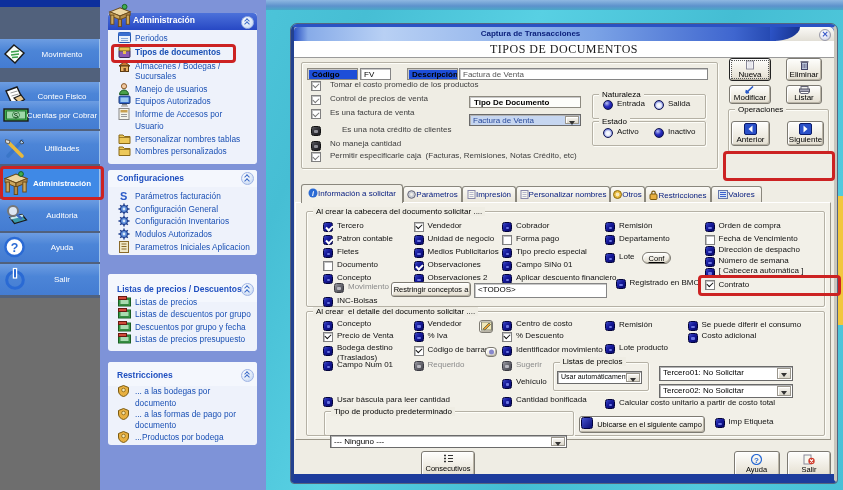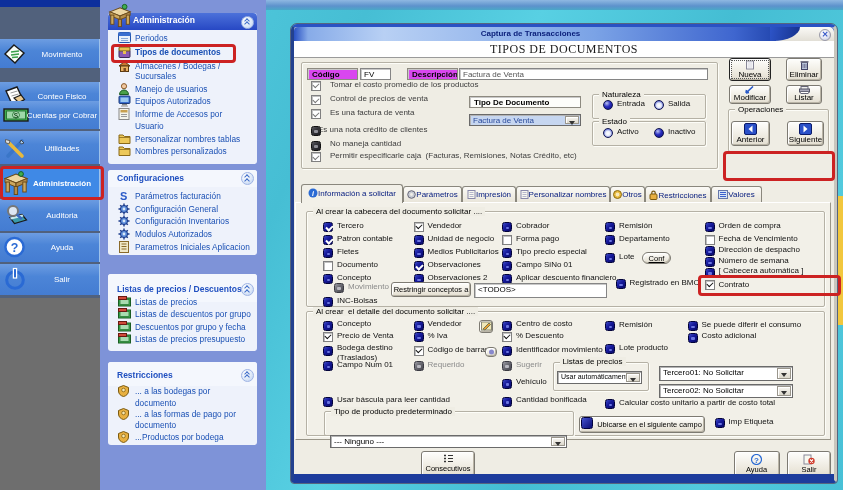--- a/index.html
+++ b/index.html
@@ -54,21 +54,21 @@
      text-align:center;font-family:"Liberation Serif",serif;font-size:12px;letter-spacing:0.5px;color:#1a1a1a;
      padding-top:1px;box-sizing:border-box;}
   #botbar{left:0;bottom:0;width:540px;height:6px;background:#1d3c9c;}
   .gb{position:absolute;border:1px solid #b5b1a5;border-radius:2px;
       box-shadow:inset 1px 1px 0 #fdfdf8, 1px 1px 0 #fdfdf8;}
   .gb>span{position:absolute;top:-5px;left:6px;background:#efede4;padding:0 3px;font-size:8px;white-space:nowrap;}
   
   .inp{position:absolute;background:#fff;border:1px solid #858585;
      box-shadow:inset 1px 1px 0 #c8c8c8;font-size:8px;padding:1px 3px;box-sizing:border-box;
      white-space:nowrap;overflow:hidden;}
-  .slab{position:absolute;background:#d946ef;border:1px solid #8d8a80;
+  .slab{position:absolute;background:#1d4ed8;border:1px solid #8d8a80;
      box-shadow:inset 1px 1px 0 #c8c8c8;font-size:8px;font-weight:bold;
      padding:1px 4px;box-sizing:border-box;white-space:nowrap;overflow:hidden;}
   .btn{position:absolute;background:linear-gradient(#fefefc,#ece8dd 70%,#e2ddd0);white-space:nowrap;
      border:1px solid #7d7a72;border-radius:3px;box-shadow:inset 1px 1px 0 #fff,inset -1px -1px 0 #b9b4a6;
      font-size:8px;text-align:center;box-sizing:border-box;color:#000;}
   
   .cbn{position:absolute;width:10px;height:10px;border-radius:2.5px;box-sizing:border-box;
      background:linear-gradient(135deg,#3a46c2 0%,#15189a 45%,#070964);border:1px solid #02023a;}
   .cbn:after{content:"";position:absolute;left:2.5px;top:3.5px;width:3.5px;height:2.5px;
      background:#6a74e0;border-radius:1px;}
@@ -325,21 +325,21 @@
   <div class="inp" style="left:66px;top:40.5px;width:31px;height:12.5px">FV</div>
   <div class="slab" style="left:113px;top:40.5px;width:51px;height:12.5px">Descripción</div>
   <div class="inp" style="left:165px;top:40.5px;width:249px;height:12.5px;color:#555">Factura de Venta</div>
   <div class="cbc gchk" style="left:17px;top:53.5px"></div>
     <div class="clab" style="left:36px;top:52.5px;color:#3c3c3c">Tomar el costo promedio de los productos</div>
   <div class="cbc gchk" style="left:17px;top:68px"></div>
     <div class="clab" style="left:36px;top:67px;color:#3c3c3c">Control de precios de venta</div>
   <div class="cbc gchk" style="left:17px;top:82px"></div>
     <div class="clab" style="left:36px;top:81px;color:#3c3c3c">Es una factura de venta</div>
   <div class="cbd" style="left:17px;top:99px"></div>
-    <div class="clab" style="left:24px;top:97.5px;color:#3c3c3c">Es una nota crédito de clientes</div>
+    <div class="clab" style="left:48px;top:97.5px;color:#3c3c3c">Es una nota crédito de clientes</div>
   <div class="cbd" style="left:17px;top:113.5px"></div>
     <div class="clab" style="left:36px;top:112px;color:#3c3c3c">No maneja cantidad</div>
   <div class="cbc gchk" style="left:17px;top:125px"></div>
     <div class="clab" style="left:36px;top:124px;color:#3c3c3c">Permitir especificarle caja&nbsp; (Facturas, Remisiones, Notas Crédito, etc)</div>
   <div class="slab" style="left:175px;top:69px;width:112px;height:11.5px;background:#fdfdfa">Tipo De Documento</div>
   <div class="combo" style="left:175px;top:87px;width:112px;height:12px;background:#c6d6f0">
       <span class="tx" style="color:#2a4a9a">Factura de Venta</span>
       <span class="ar"></span>
     </div>
   <div class="gb" style="left:298px;top:67px;width:112px;height:23px">

